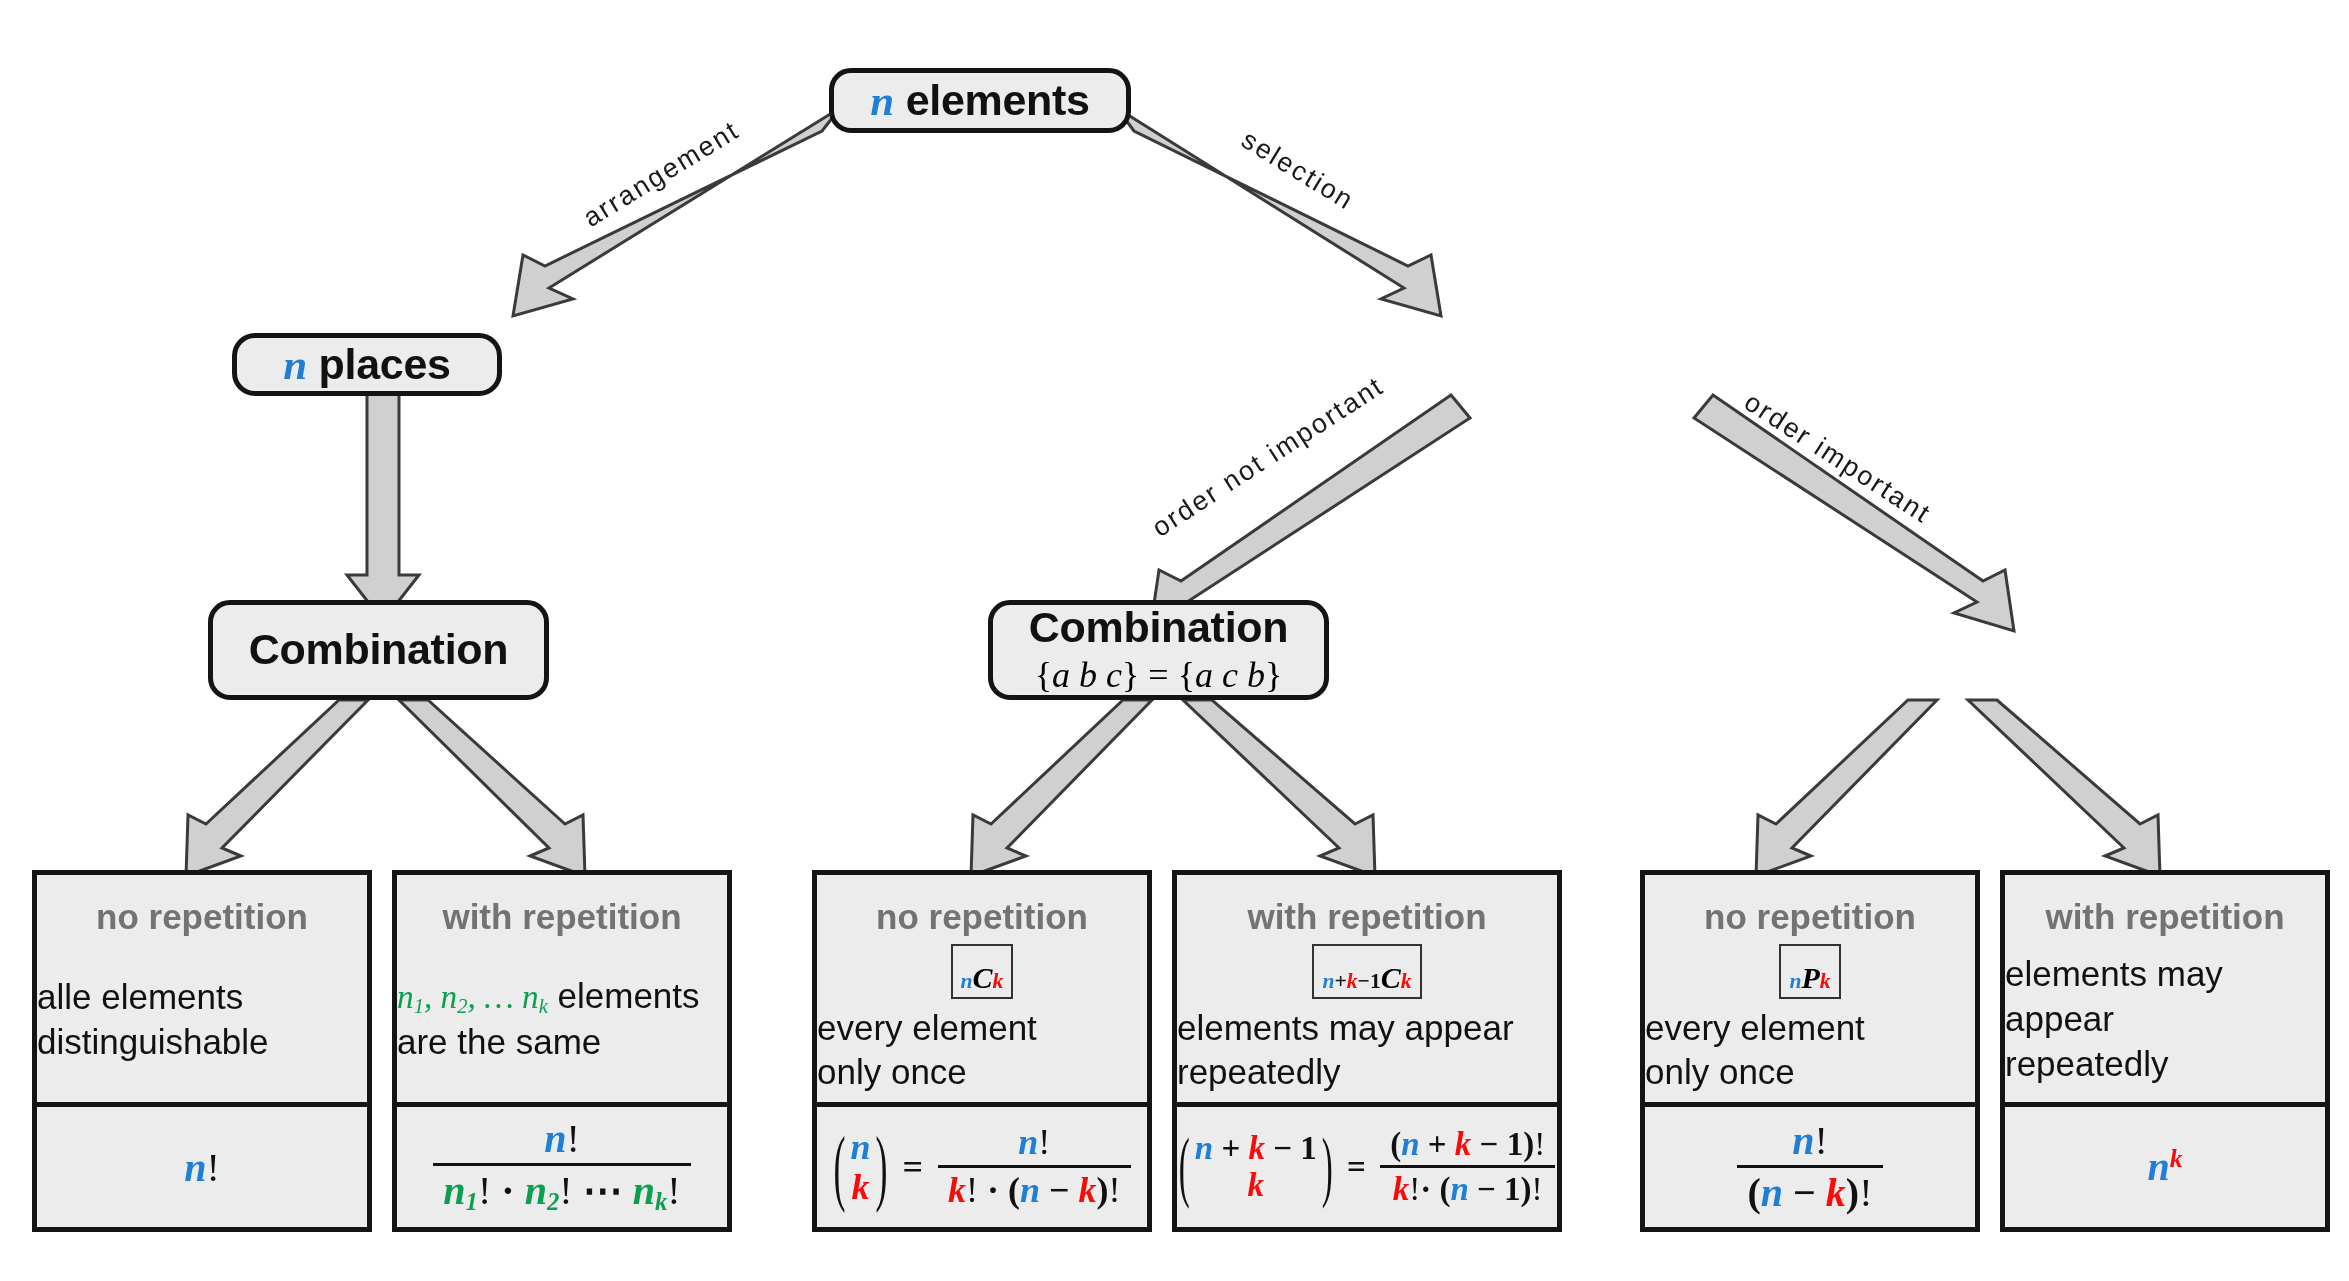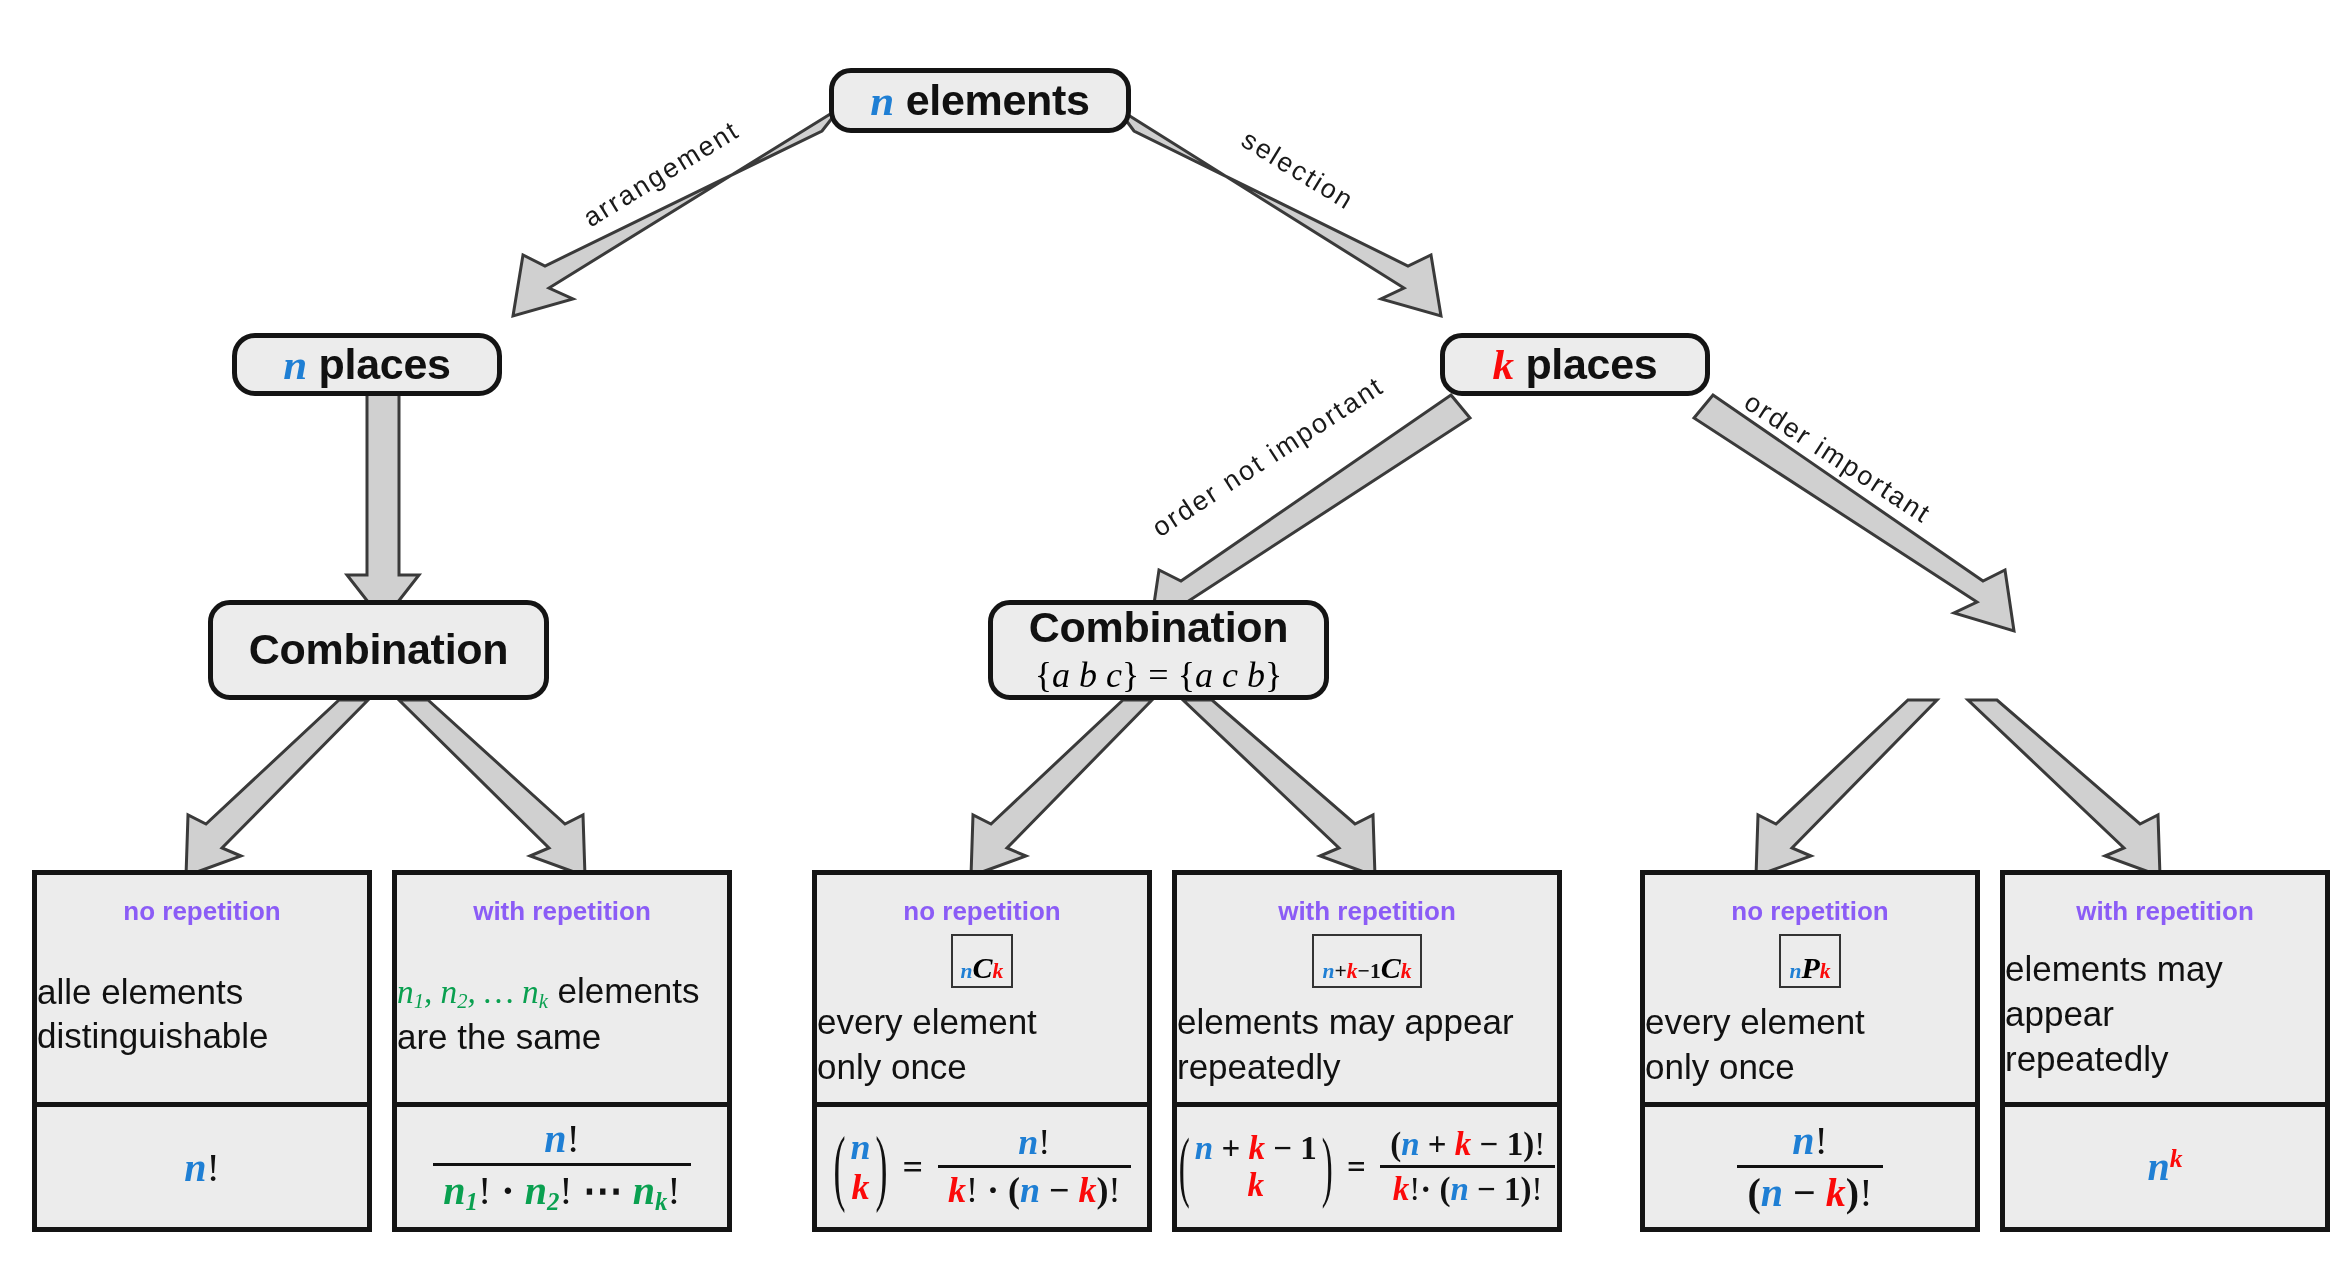--- a/index.html
+++ b/index.html
@@ -45,21 +45,21 @@
     box-sizing:border-box;
     border-bottom:5px solid #141414;
     padding-top:22px;
   }
   .leaf .lower{
     flex:1 1 auto;
     display:flex;align-items:center;justify-content:center;
     box-sizing:border-box;
     padding:6px 10px;
   }
-  .leaf .hdr{font-weight:bold;font-size:26px;color:#8b5cf6;line-height:1.15;}
+  .leaf .hdr{font-weight:bold;font-size:35px;color:#737373;line-height:1.15;}
   .leaf .sym{
     margin-top:7px;
     border:2px solid #333;
     padding:16px 8px 3px 8px;
     background:#ececec;
     font-family:"Liberation Serif", serif;
     font-size:30px;font-weight:bold;
     line-height:1.05;
     display:inline-block;
   }
@@ -139,25 +139,20 @@
       <span class="mn">n</span> <span>elements</span>
     </div>
   </div>
 
   <div class="node" style="left:232px;top:333px;width:270px;height:63px;border-radius:23px;">
     <div class="title">
       <span class="mn">n</span> <span>places</span>
     </div>
   </div>
 
-  <div class="node" style="left:1440px;top:333px;width:270px;height:63px;">
-    <div class="title">
-      <span class="mk">k</span> <span>places</span>
-    </div>
-  </div>
 
   <div class="node" style="left:208px;top:600px;width:341px;height:100px;">
     <div class="title">Combination</div>
   </div>
 
   <div class="node" style="left:988px;top:600px;width:341px;height:100px;">
     <div class="title">Combination</div>
     <div class="sub">
       {<span class="m" style="font-weight:normal">a b c</span>} = {<span class="m" style="font-weight:normal">a c b</span>}
     </div>

